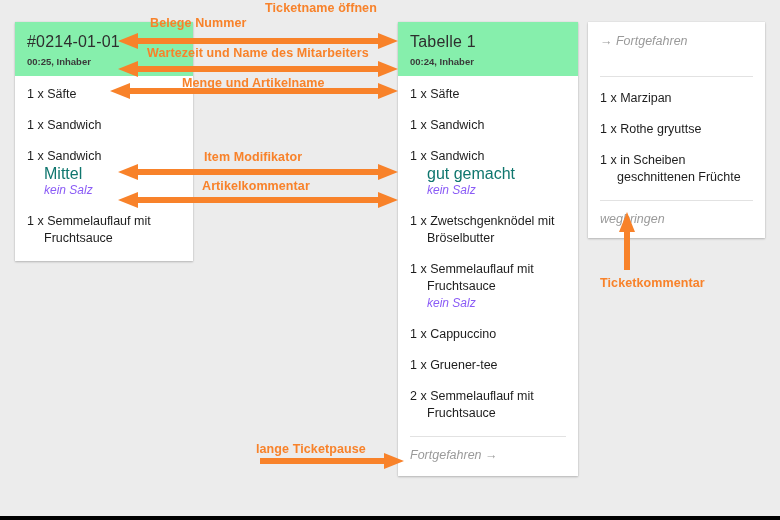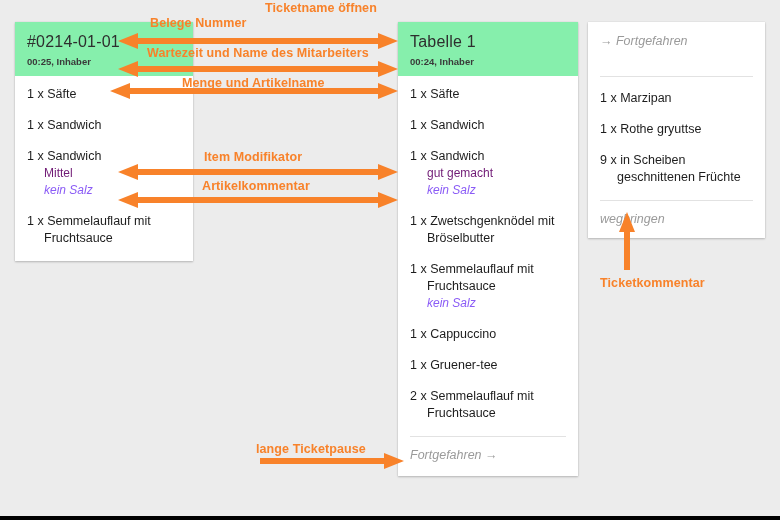--- a/index.html
+++ b/index.html
@@ -56,22 +56,22 @@
   .item-name {
     font-size: 12.5px;
     color: #1d1d1d;
     line-height: 17px;
   }
   .item-name .wrap {
     display: block;
     padding-left: 17px;
   }
   .item-mod {
-    font-size: 12px;
-    color: #701a75;
+    font-size: 16px;
+    color: #0f766e;
     line-height: 17px;
     padding-left: 17px;
   }
   .item-note {
     font-size: 12px;
     color: #8b5cf6;
     font-style: italic;
     line-height: 17px;
     padding-left: 17px;
   }
@@ -180,21 +180,21 @@
   <div class="card" id="card-right">
     <div class="card-body">
       <div class="pause-top">→ Fortgefahren</div>
       <div class="item">
         <div class="item-name">1 x Marzipan</div>
       </div>
       <div class="item">
         <div class="item-name">1 x Rothe gryuttse</div>
       </div>
       <div class="item">
-        <div class="item-name"><span>9 x in Scheiben</span><span class="wrap">geschnittenen Früchte</span></div>
+        <div class="item-name"><span>1 x in Scheiben</span><span class="wrap">geschnittenen Früchte</span></div>
       </div>
       <div class="pause-row">wegbringen</div>
     </div>
   </div>
 
   <div class="anno-label" style="left:150px; top:16px;">Belege Nummer</div>
   <div class="anno-arrow" style="left:118px; top:33px;">
     <svg width="224" height="16" viewBox="0 0 224 16">
       <path d="M0 8 L20 0 L20 5 L224 5 L224 11 L20 11 L20 16 Z" fill="#f8822a"></path>
     </svg>

